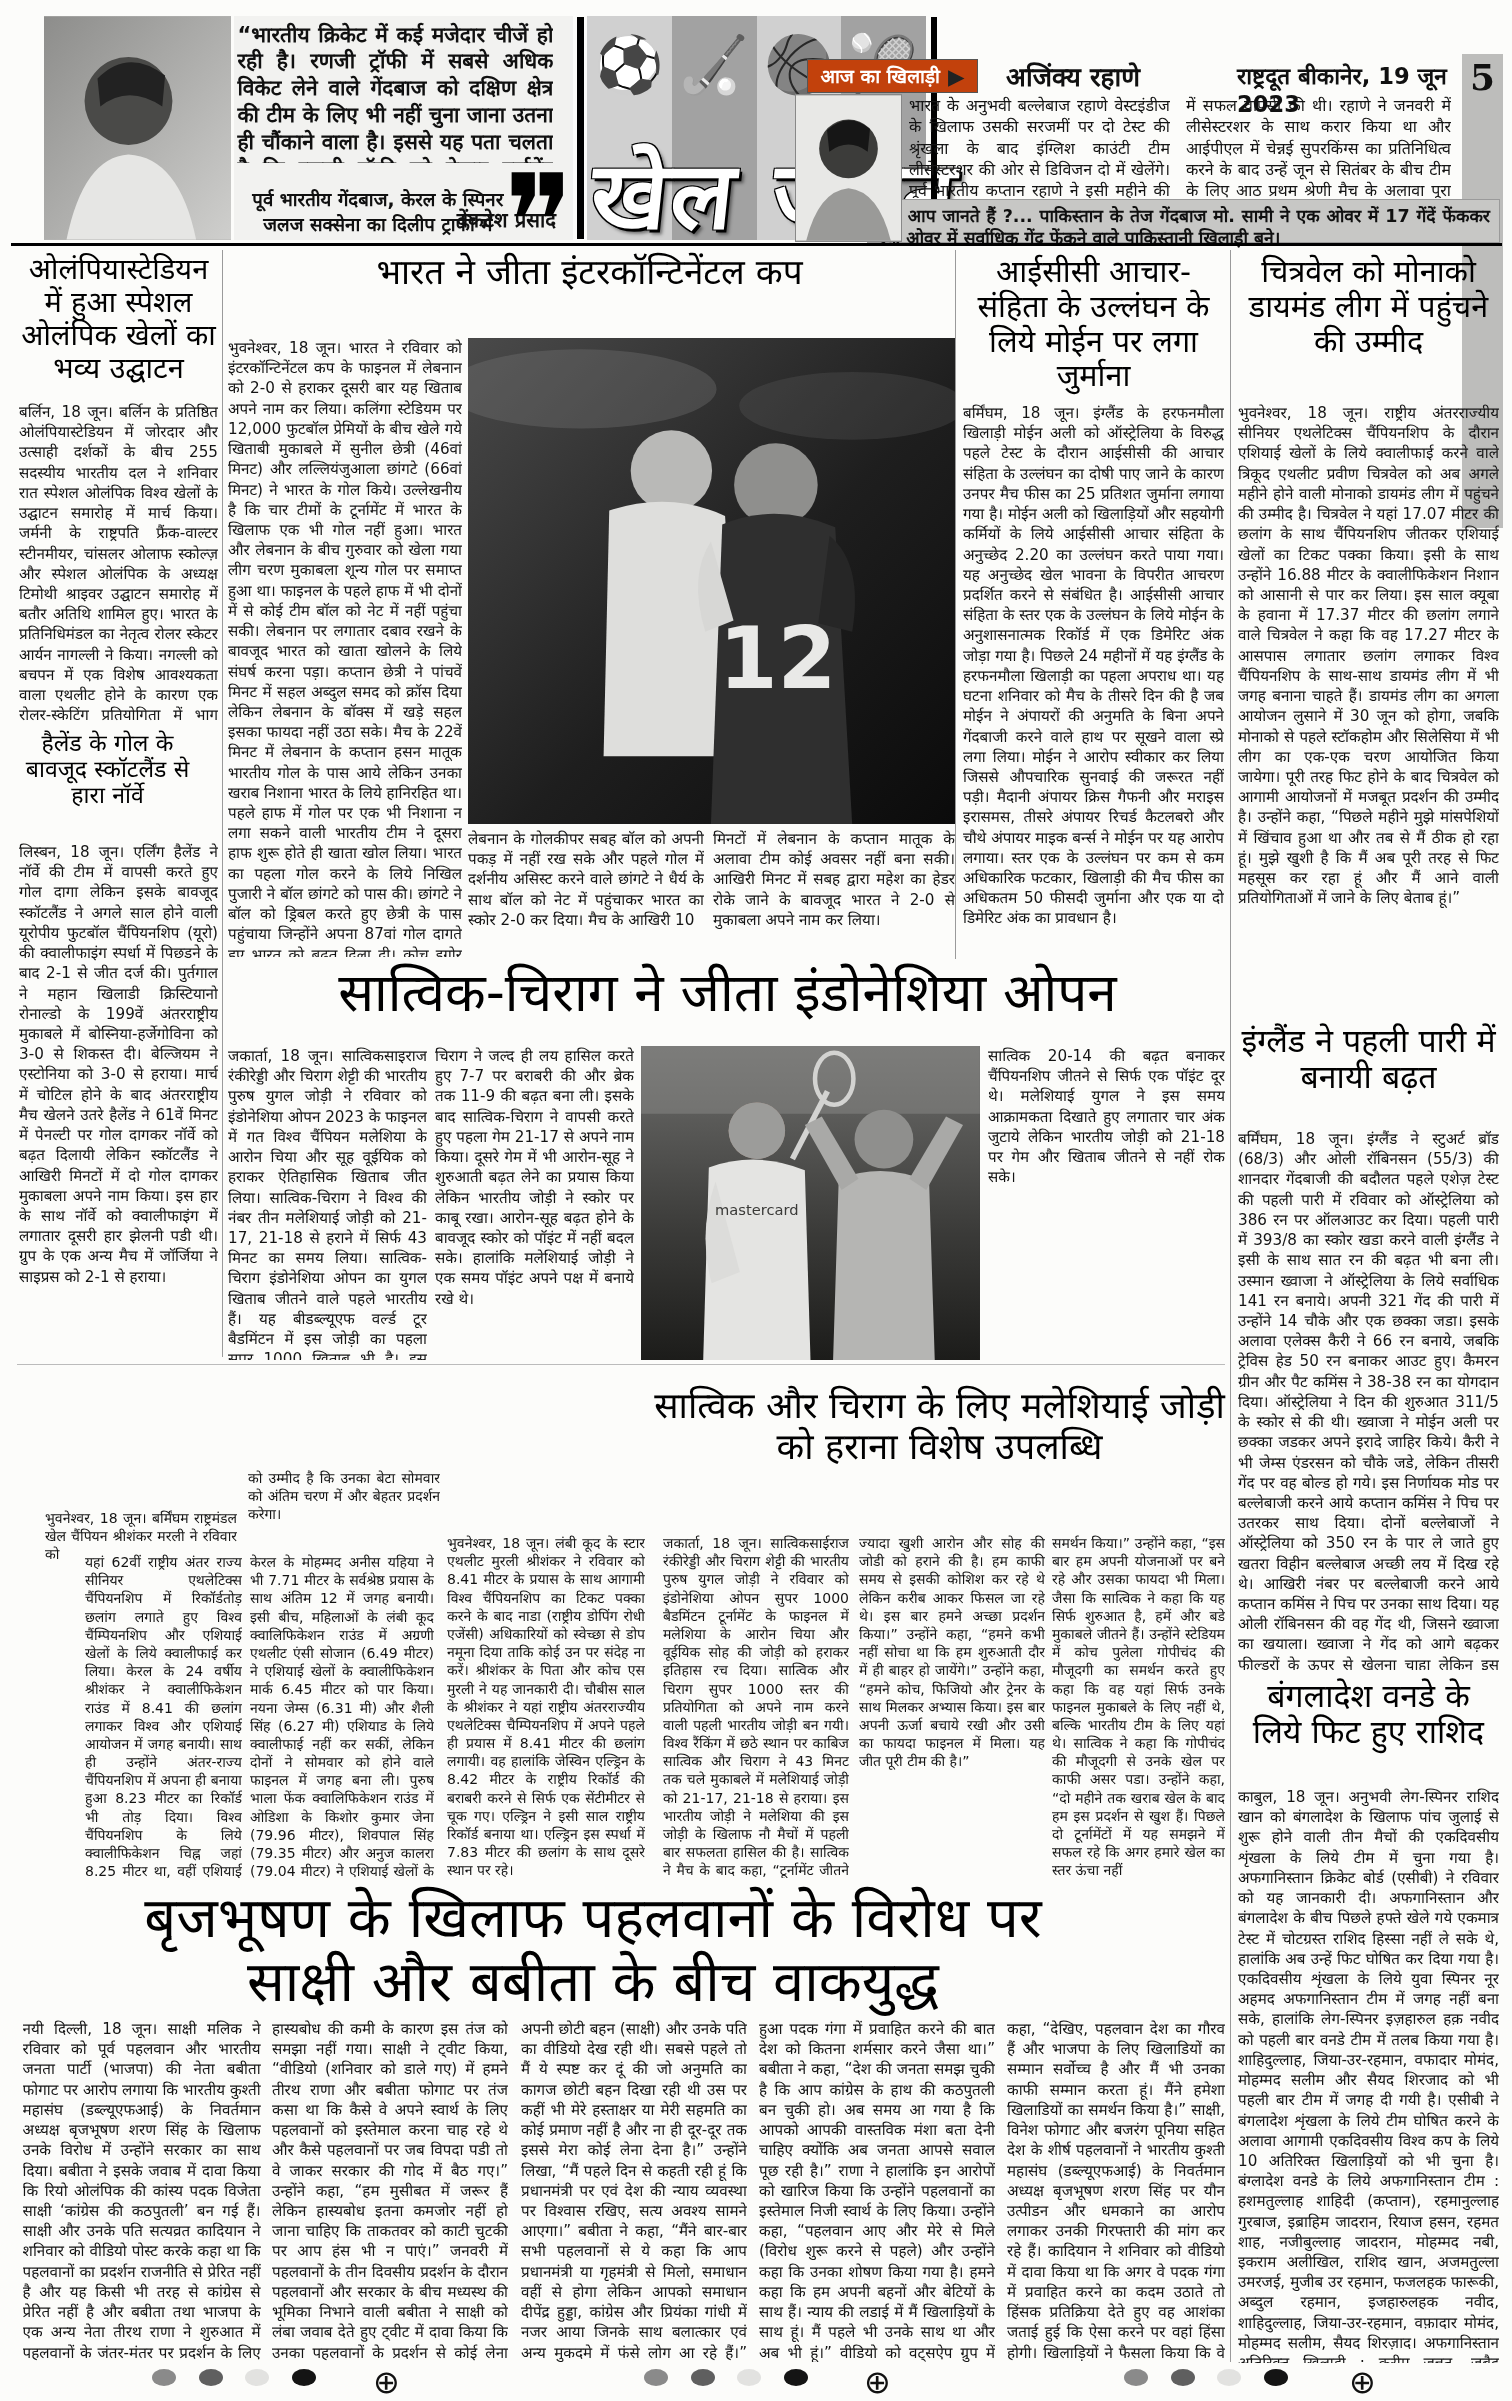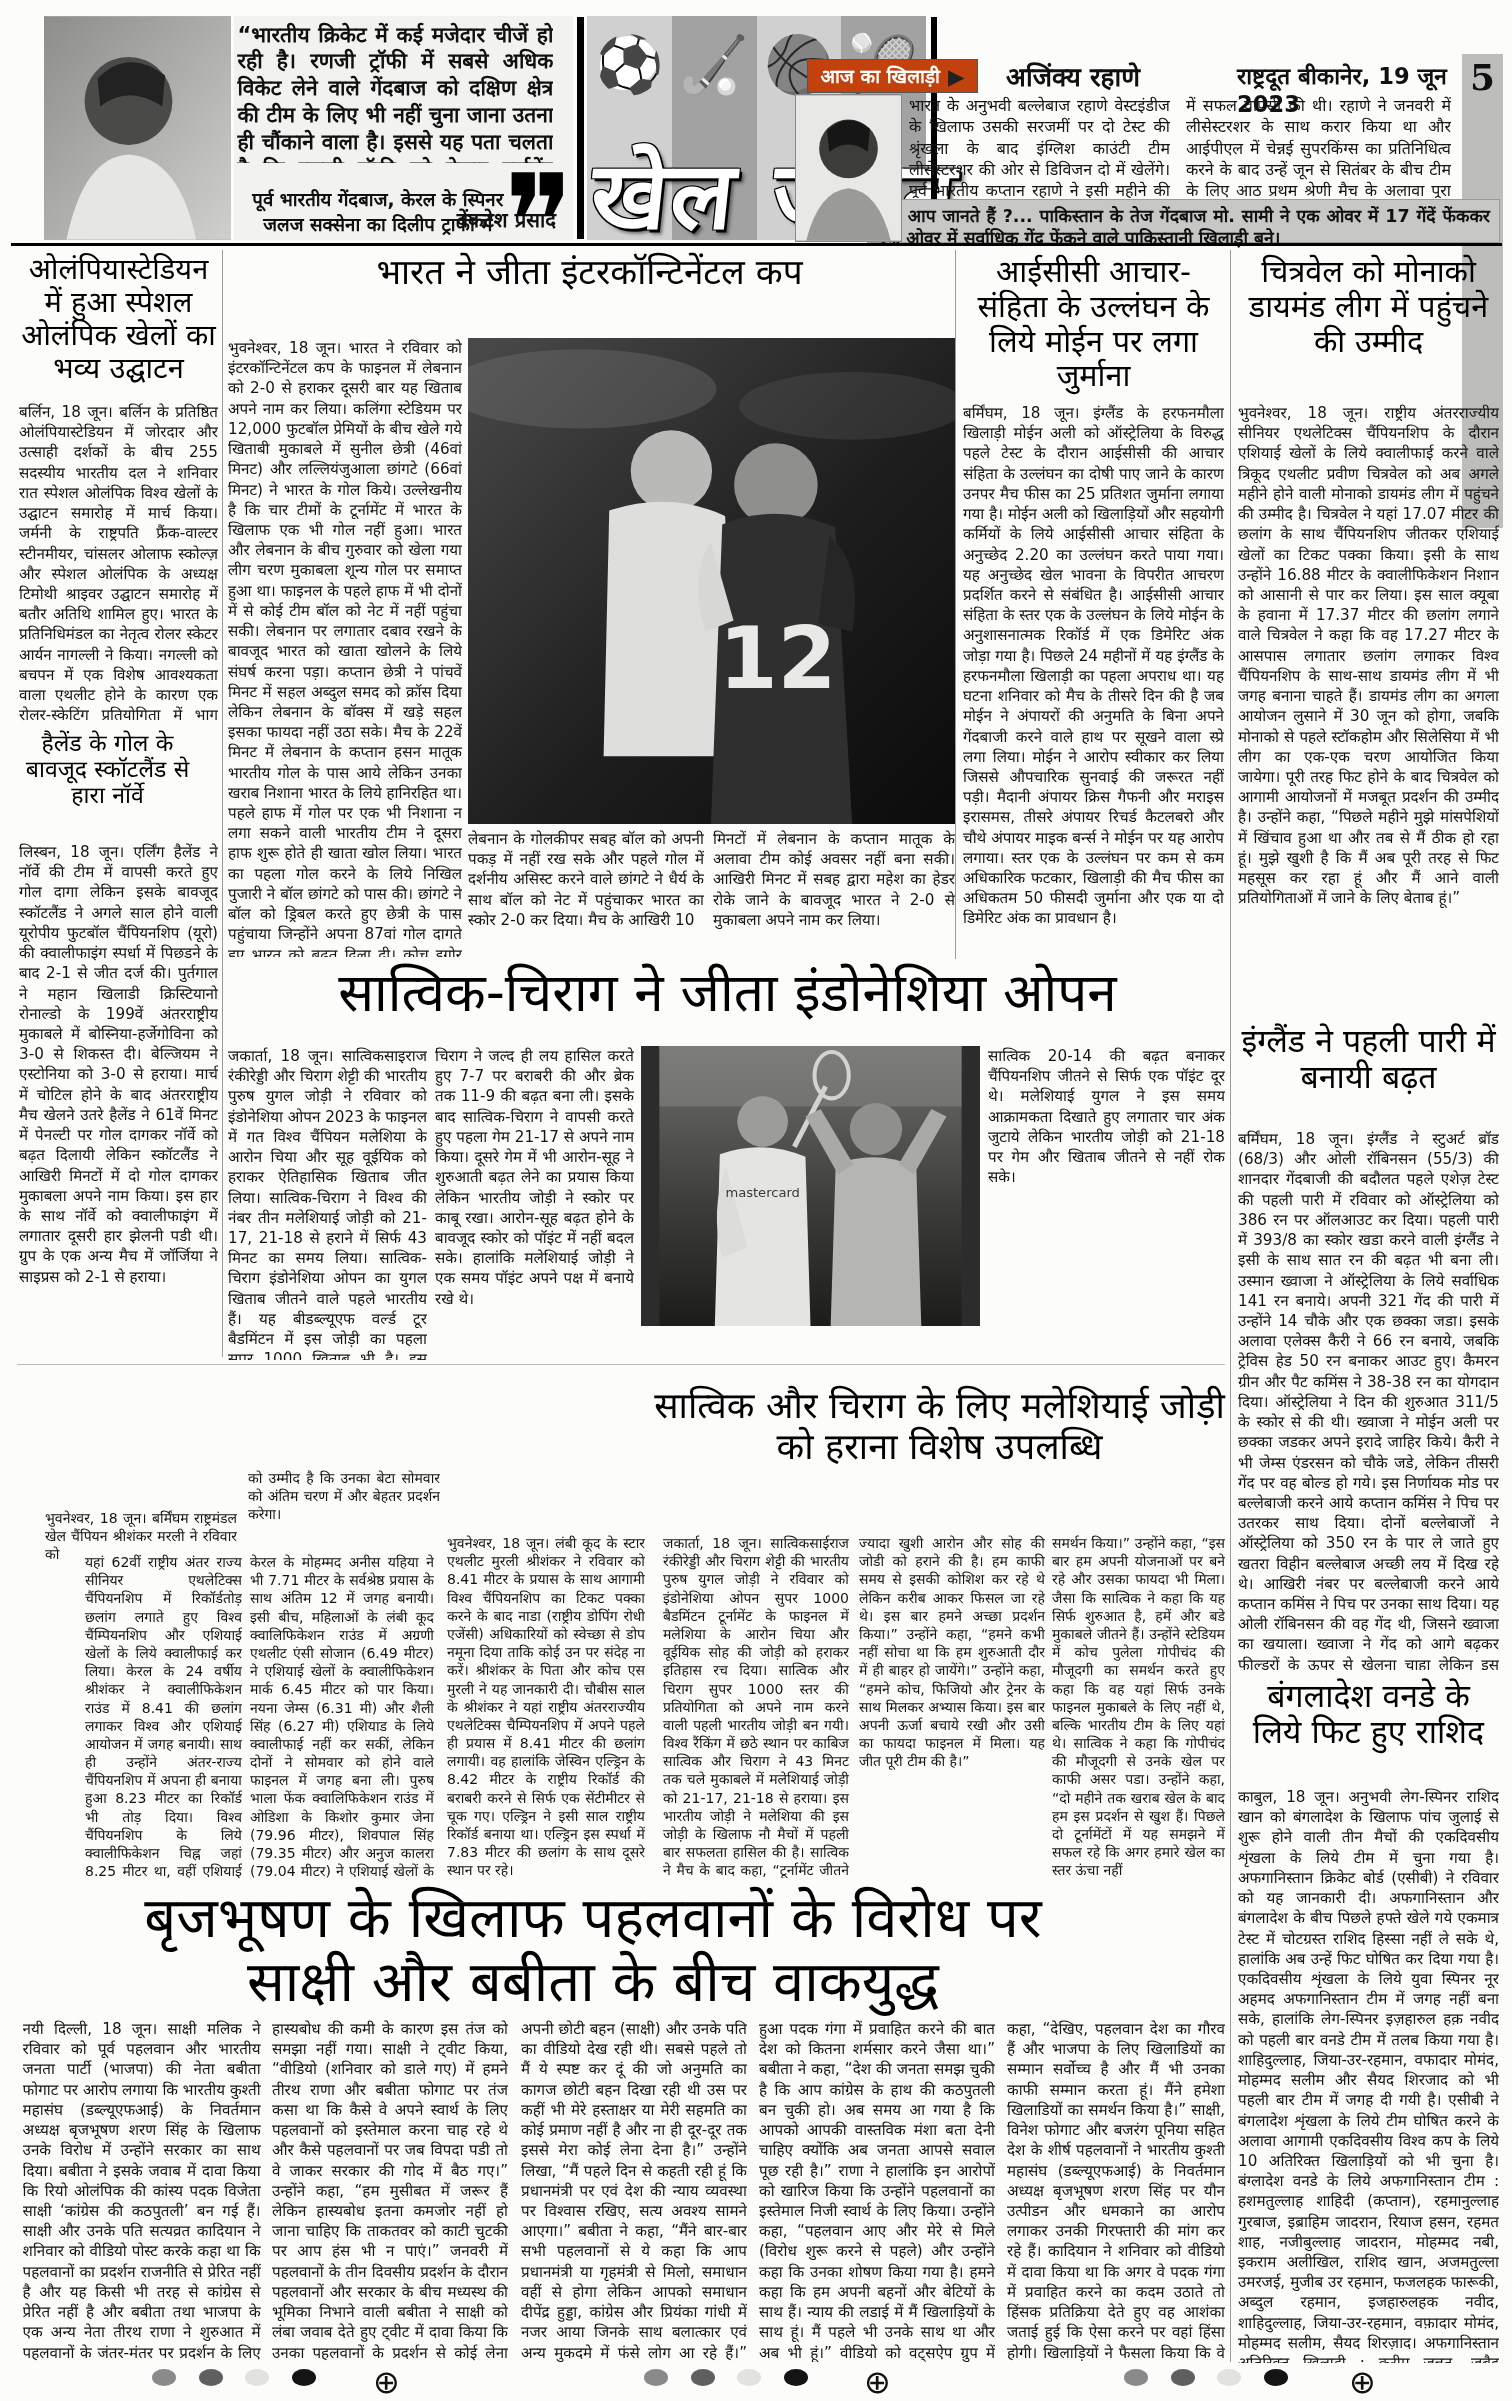--- a/index.html
+++ b/index.html
@@ -159,21 +159,21 @@
   <div class="abs body-text" style="left:1238px;top:1129px;width:261px;height:541px;">बर्मिंघम, 18 जून। इंग्लैंड ने स्टुअर्ट ब्रॉड (68/3) और ओली रॉबिनसन (55/3) की शानदार गेंदबाजी की बदौलत पहले एशेज़ टेस्ट की पहली पारी में रविवार को ऑस्ट्रेलिया को 386 रन पर ऑलआउट कर दिया। पहली पारी में 393/8 का स्कोर खडा करने वाली इंग्लैंड ने इसी के साथ सात रन की बढ़त भी बना ली। उस्मान ख्वाजा ने ऑस्ट्रेलिया के लिये सर्वाधिक 141 रन बनाये। अपनी 321 गेंद की पारी में उन्होंने 14 चौके और एक छक्का जडा। इसके अलावा एलेक्स कैरी ने 66 रन बनाये, जबकि ट्रेविस हेड 50 रन बनाकर आउट हुए। कैमरन ग्रीन और पैट कमिंस ने 38-38 रन का योगदान दिया। ऑस्ट्रेलिया ने दिन की शुरुआत 311/5 के स्कोर से की थी। ख्वाजा ने मोईन अली पर छक्का जडकर अपने इरादे जाहिर किये। कैरी ने भी जेम्स एंडरसन को चौके जडे, लेकिन तीसरी गेंद पर वह बोल्ड हो गये। इस निर्णायक मोड पर बल्लेबाजी करने आये कप्तान कमिंस ने पिच पर उतरकर साथ दिया। दोनों बल्लेबाजों ने ऑस्ट्रेलिया को 350 रन के पार ले जाते हुए खतरा विहीन बल्लेबाज अच्छी लय में दिख रहे थे। आखिरी नंबर पर बल्लेबाजी करने आये कप्तान कमिंस ने पिच पर उनका साथ दिया। यह ओली रॉबिनसन की वह गेंद थी, जिसने ख्वाजा का खयाला। ख्वाजा ने गेंद को आगे बढ़कर फील्डरों के ऊपर से खेलना चाहा लेकिन इस प्रयास में वह बोल्ड हो गये। ख्वाजा का विकेट गिरने के बाद इंग्लैंड ने अंतिम तीन बल्लेबाजों को मात्र 14 रन के अंदर पवेलियन भेज दिया। रॉबिनसन ने कमिंस और नेथन लायन का विकेट लिया, जबकि ब्रॉड ने स्कॉट बोलैंड को चलता किया।</div>
 
   <div class="abs hl" style="left:1238px;top:1678px;width:261px;height:102px;font-size:32px;">बंगलादेश वनडे के लिये फिट हुए राशिद</div>
   <div class="abs body-text" style="left:1238px;top:1787px;width:261px;height:576px;">काबुल, 18 जून। अनुभवी लेग-स्पिनर राशिद खान को बंगलादेश के खिलाफ पांच जुलाई से शुरू होने वाली तीन मैचों की एकदिवसीय शृंखला के लिये टीम में चुना गया है। अफगानिस्तान क्रिकेट बोर्ड (एसीबी) ने रविवार को यह जानकारी दी। अफगानिस्तान और बंगलादेश के बीच पिछले हफ्ते खेले गये एकमात्र टेस्ट में चोटग्रस्त राशिद हिस्सा नहीं ले सके थे, हालांकि अब उन्हें फिट घोषित कर दिया गया है। एकदिवसीय शृंखला के लिये युवा स्पिनर नूर अहमद अफगानिस्तान टीम में जगह नहीं बना सके, हालांकि लेग-स्पिनर इज़हारुल हक़ नवीद को पहली बार वनडे टीम में तलब किया गया है। शाहिदुल्लाह, जिया-उर-रहमान, वफादार मोमंद, मोहम्मद सलीम और सैयद शिरजाद को भी पहली बार टीम में जगह दी गयी है। एसीबी ने बंगलादेश शृंखला के लिये टीम घोषित करने के अलावा आगामी एकदिवसीय विश्व कप के लिये 10 अतिरिक्त खिलाड़ियों को भी चुना है। बंग्लादेश वनडे के लिये अफगानिस्तान टीम : हशमतुल्लाह शाहिदी (कप्तान), रहमानुल्लाह गुरबाज, इब्राहिम जादरान, रियाज हसन, रहमत शाह, नजीबुल्लाह जादरान, मोहम्मद नबी, इकराम अलीखिल, राशिद खान, अजमतुल्ला उमरजई, मुजीब उर रहमान, फजलहक फारूकी, अब्दुल रहमान, इजहारुलहक नवीद, शाहिदुल्लाह, जिया-उर-रहमान, वफ़ादार मोमंद, मोहम्मद सलीम, सैयद शिरज़ाद। अफगानिस्तान अतिरिक्त खिलाडी : करीम जन्नत, जुबैद अकबरी, कैस अहमद, इहसानुल्लाह जनत, गुलबदीन नायब, शराफुद्दीन अशरफ, नवीन-उल-हक, फरीद मलिक, दरवेश रसूली, इशाक रहीमी।</div>
 
   <div class="abs hl" style="left:228px;top:963px;width:999px;height:72px;font-size:53px;white-space:nowrap;">सात्विक-चिराग ने जीता इंडोनेशिया ओपन</div>
 
   <div class="abs body-text" style="left:228px;top:1046px;width:199px;height:314px;">जकार्ता, 18 जून। सात्विकसाइराज रंकीरेड्डी और चिराग शेट्टी की भारतीय पुरुष युगल जोड़ी ने रविवार को इंडोनेशिया ओपन 2023 के फाइनल में गत विश्व चैंपियन मलेशिया के आरोन चिया और सूह वूईयिक को हराकर ऐतिहासिक खिताब जीत लिया। सात्विक-चिराग ने विश्व की नंबर तीन मलेशियाई जोड़ी को 21-17, 21-18 से हराने में सिर्फ 43 मिनट का समय लिया। सात्विक-चिराग इंडोनेशिया ओपन का युगल खिताब जीतने वाले पहले भारतीय हैं। यह बीडब्ल्यूएफ वर्ल्ड टूर बैडमिंटन में इस जोड़ी का पहला सुपर 1000 खिताब भी है। इस ऐतिहासिक जीत के लिये हालांकि भारतीय युगल को संघर्ष करना पड़ा। खिताबी मुकाबले में सात्विक-चिराग की शुरुआत अच्छी नहीं रही, जबकि मलेशियाई जोड़ी ने 7-3 की बढ़त ले ली। सात्विक-</div>
   <div class="abs body-text" style="left:435px;top:1046px;width:199px;height:314px;">चिराग ने जल्द ही लय हासिल करते हुए 7-7 पर बराबरी की और ब्रेक तक 11-9 की बढ़त बना ली। इसके बाद सात्विक-चिराग ने वापसी करते हुए पहला गेम 21-17 से अपने नाम किया। दूसरे गेम में भी आरोन-सूह ने शुरुआती बढ़त लेने का प्रयास किया लेकिन भारतीय जोड़ी ने स्कोर पर काबू रखा। आरोन-सूह बढ़त होने के बावजूद स्कोर को पॉइंट में नहीं बदल सके। हालांकि मलेशियाई जोड़ी ने एक समय पॉइंट अपने पक्ष में बनाये रखे थे।</div>
 
-  <div class="abs photo" style="left:641px;top:1046px;width:339px;height:280px;">
+  <div class="abs photo" style="left:641px;top:1046px;width:339px;height:314px;">
     <svg viewBox="0 0 600 556">
       <defs>
         <linearGradient id="bd" x1="0" y1="0" x2="0" y2="1">
           <stop offset="0" stop-color="#6f6f6d"></stop>
             <stop offset="0.6" stop-color="#3a3a38"></stop>
             <stop offset="1" stop-color="#1c1c1a"></stop>
         </linearGradient>
       </defs>
       <rect width="600" height="556" fill="url(#bd)"></rect>
       <rect y="0" width="600" height="120" fill="#8a8a88" opacity="0.5"></rect>

